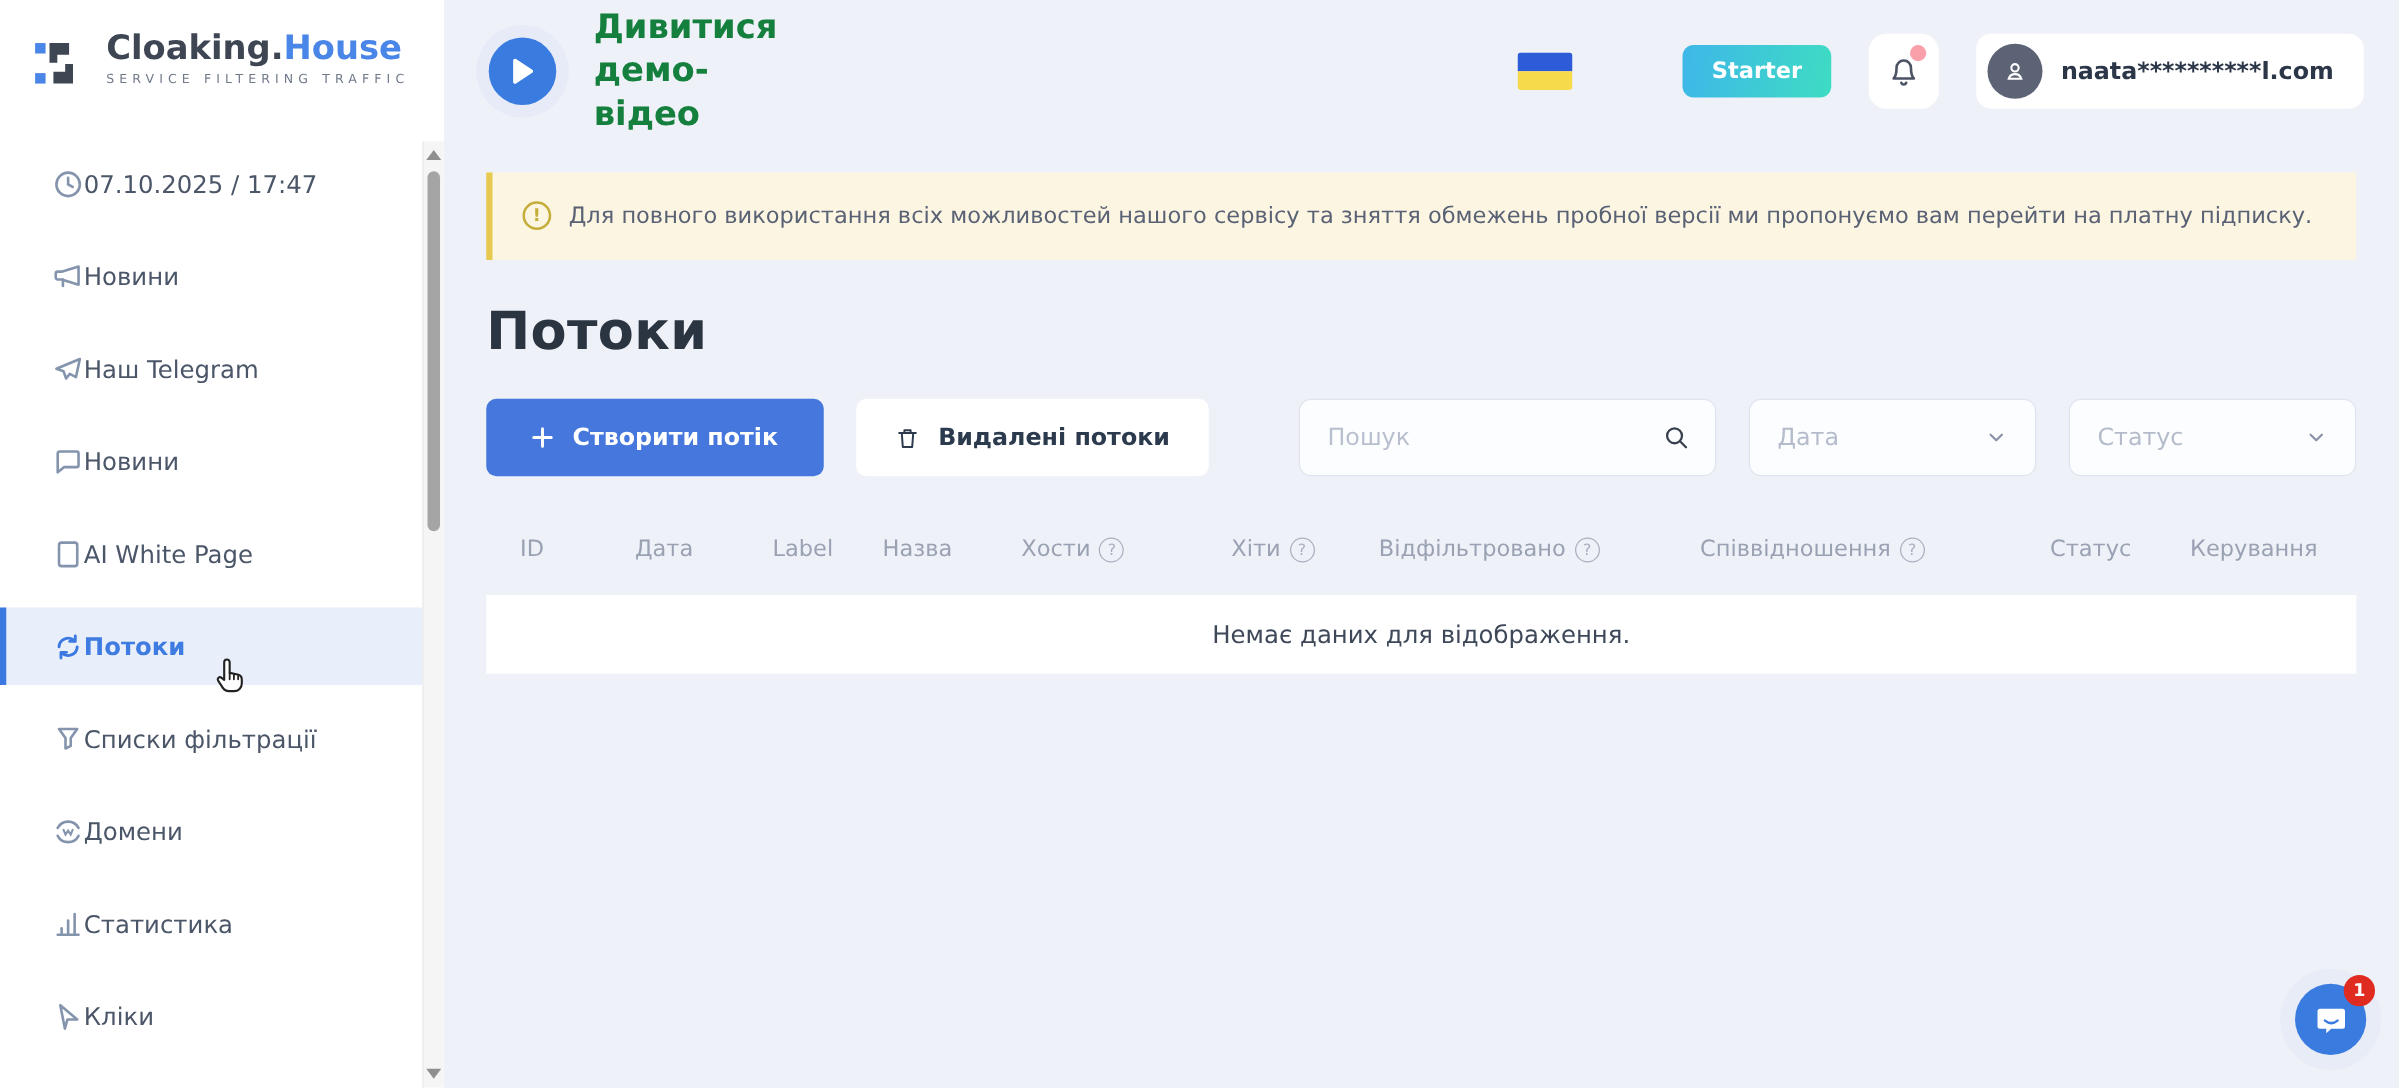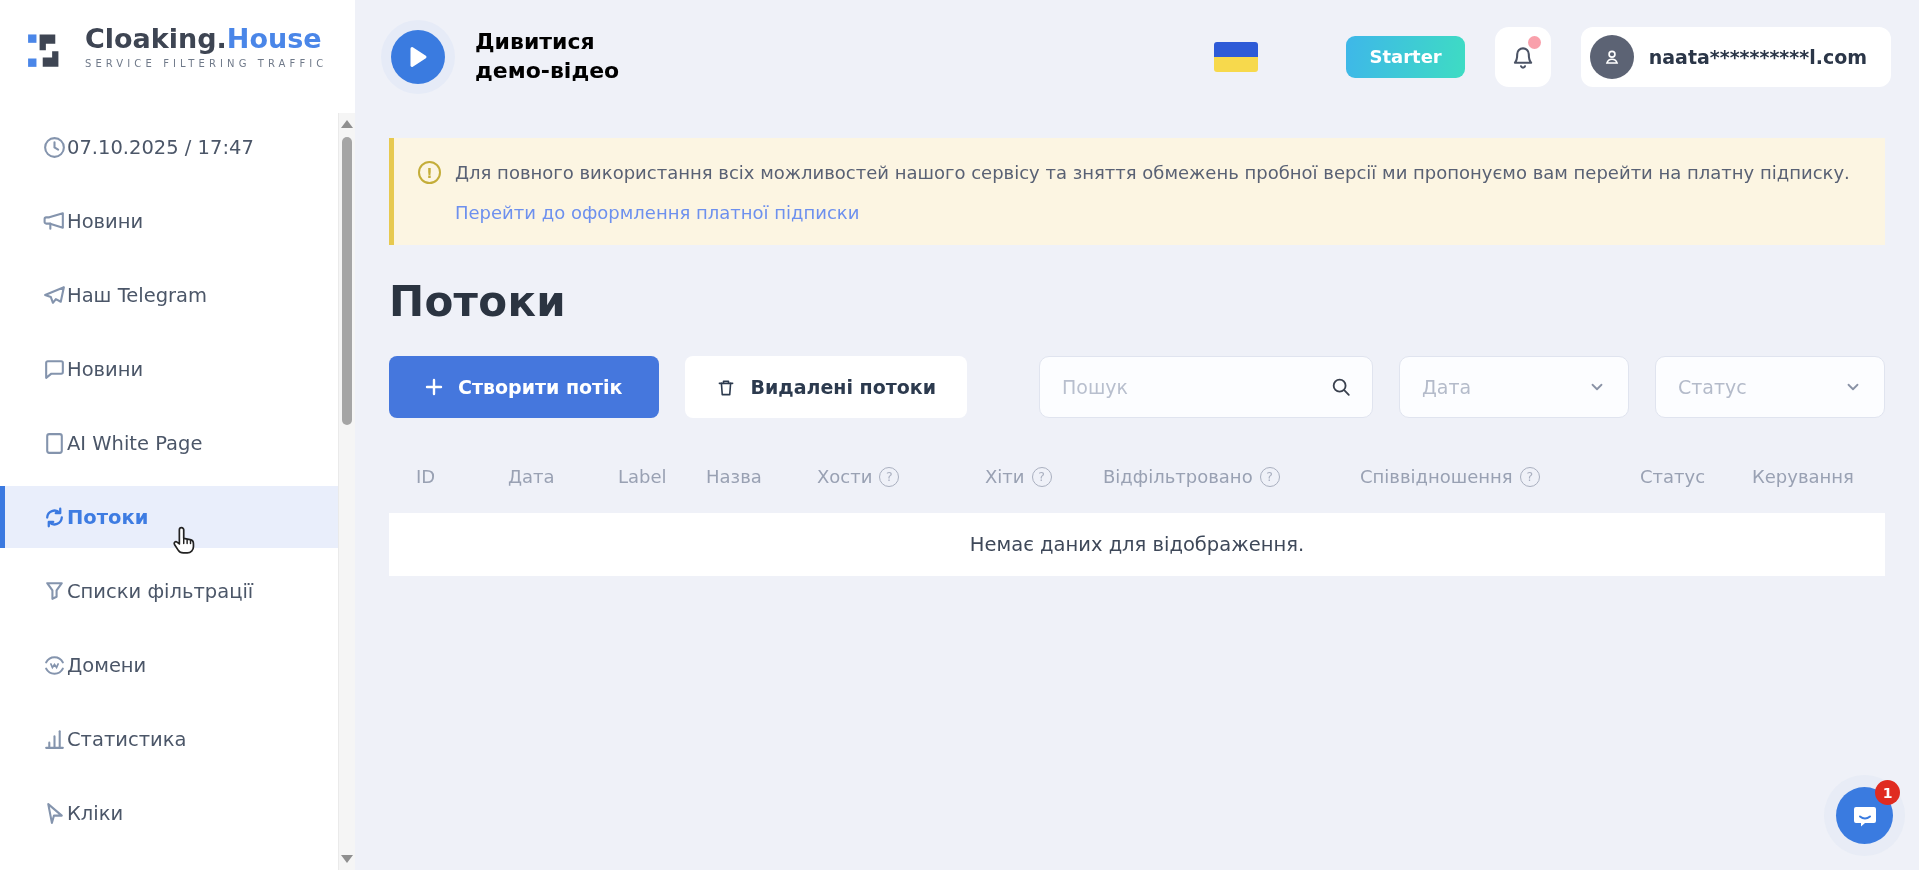--- a/index.html
+++ b/index.html
@@ -26,21 +26,21 @@
   .sb-arrow.up { top:7px; border-bottom:8px solid #8f8f8f; }
   .sb-arrow.down { bottom:7px; border-top:8px solid #8f8f8f; }
   .sb-thumb { position:absolute; top:24px; left:3px; right:3px; height:288px; background:#a5a5a5; border-radius:6px; cursor:grab; }
   .hand-cursor { position:absolute; left:168px; top:524px; pointer-events:none; }
 
   
   .main { margin-left:355px; }
   .topbar { height:113px; display:flex; align-items:center; padding:0 28px 0 36px; }
   .play-btn { width:54px; height:54px; border-radius:50%; background:#3a7be0; border:none; cursor:pointer;
     display:flex; align-items:center; justify-content:center; box-shadow:0 0 0 10px #e6ebf7; flex:none; }
-  .demo-label { margin-left:30px; font-size:22px; font-weight:700; color:#000000; width:155px; line-height:1.3; }
+  .demo-label { margin-left:30px; font-size:27px; font-weight:700; color:#15803d; width:155px; line-height:1.3; }
   .topbar-right { margin-left:auto; display:flex; align-items:center; }
   .flag { width:44px; height:30px; border-radius:3px; overflow:hidden; flex:none; cursor:pointer; }
   .flag .b { height:15px; background:#2e5bd7; } .flag .y { height:15px; background:#f7d94c; }
   .starter { margin-left:88px; height:42px; padding:0 23px; border:none; border-radius:9px; cursor:pointer;
     background:linear-gradient(100deg,#3eb7e9,#3edcc3); color:#fff; font-weight:700; font-size:18px;
     font-family:inherit; display:flex; align-items:center; }
   .bell-tile { margin-left:30px; width:56px; height:60px; background:#fff; border-radius:14px; cursor:pointer;
     display:flex; align-items:center; justify-content:center; position:relative; }
   .bell-dot { position:absolute; top:9px; right:10px; width:13px; height:13px; border-radius:50%; background:#f9a0ab; }
   .user-card { margin-left:30px; height:60px; background:#fff; border-radius:12px; cursor:pointer;
@@ -229,21 +229,20 @@
       </div>
     </header>
 
     <div class="content">
 
       <div class="banner">
         <div class="banner-top">
           <span class="warn-icon"></span>
           <p class="banner-text">Для повного використання всіх можливостей нашого сервісу та зняття обмежень пробної версії ми пропонуємо вам перейти на платну підписку.</p>
         </div>
-        <a class="banner-link">Перейти до оформлення платної підписки</a>
       </div>
 
       <h1 class="page-title">Потоки</h1>
 
       <div class="controls">
         <button class="btn btn-create">
           <svg width="18" height="18" viewBox="0 0 18 18" stroke="#fff" stroke-width="2.4" stroke-linecap="round">
               <path d="M9 2v14M2 9h14"></path>
             </svg>
           <span>Створити потік</span>

